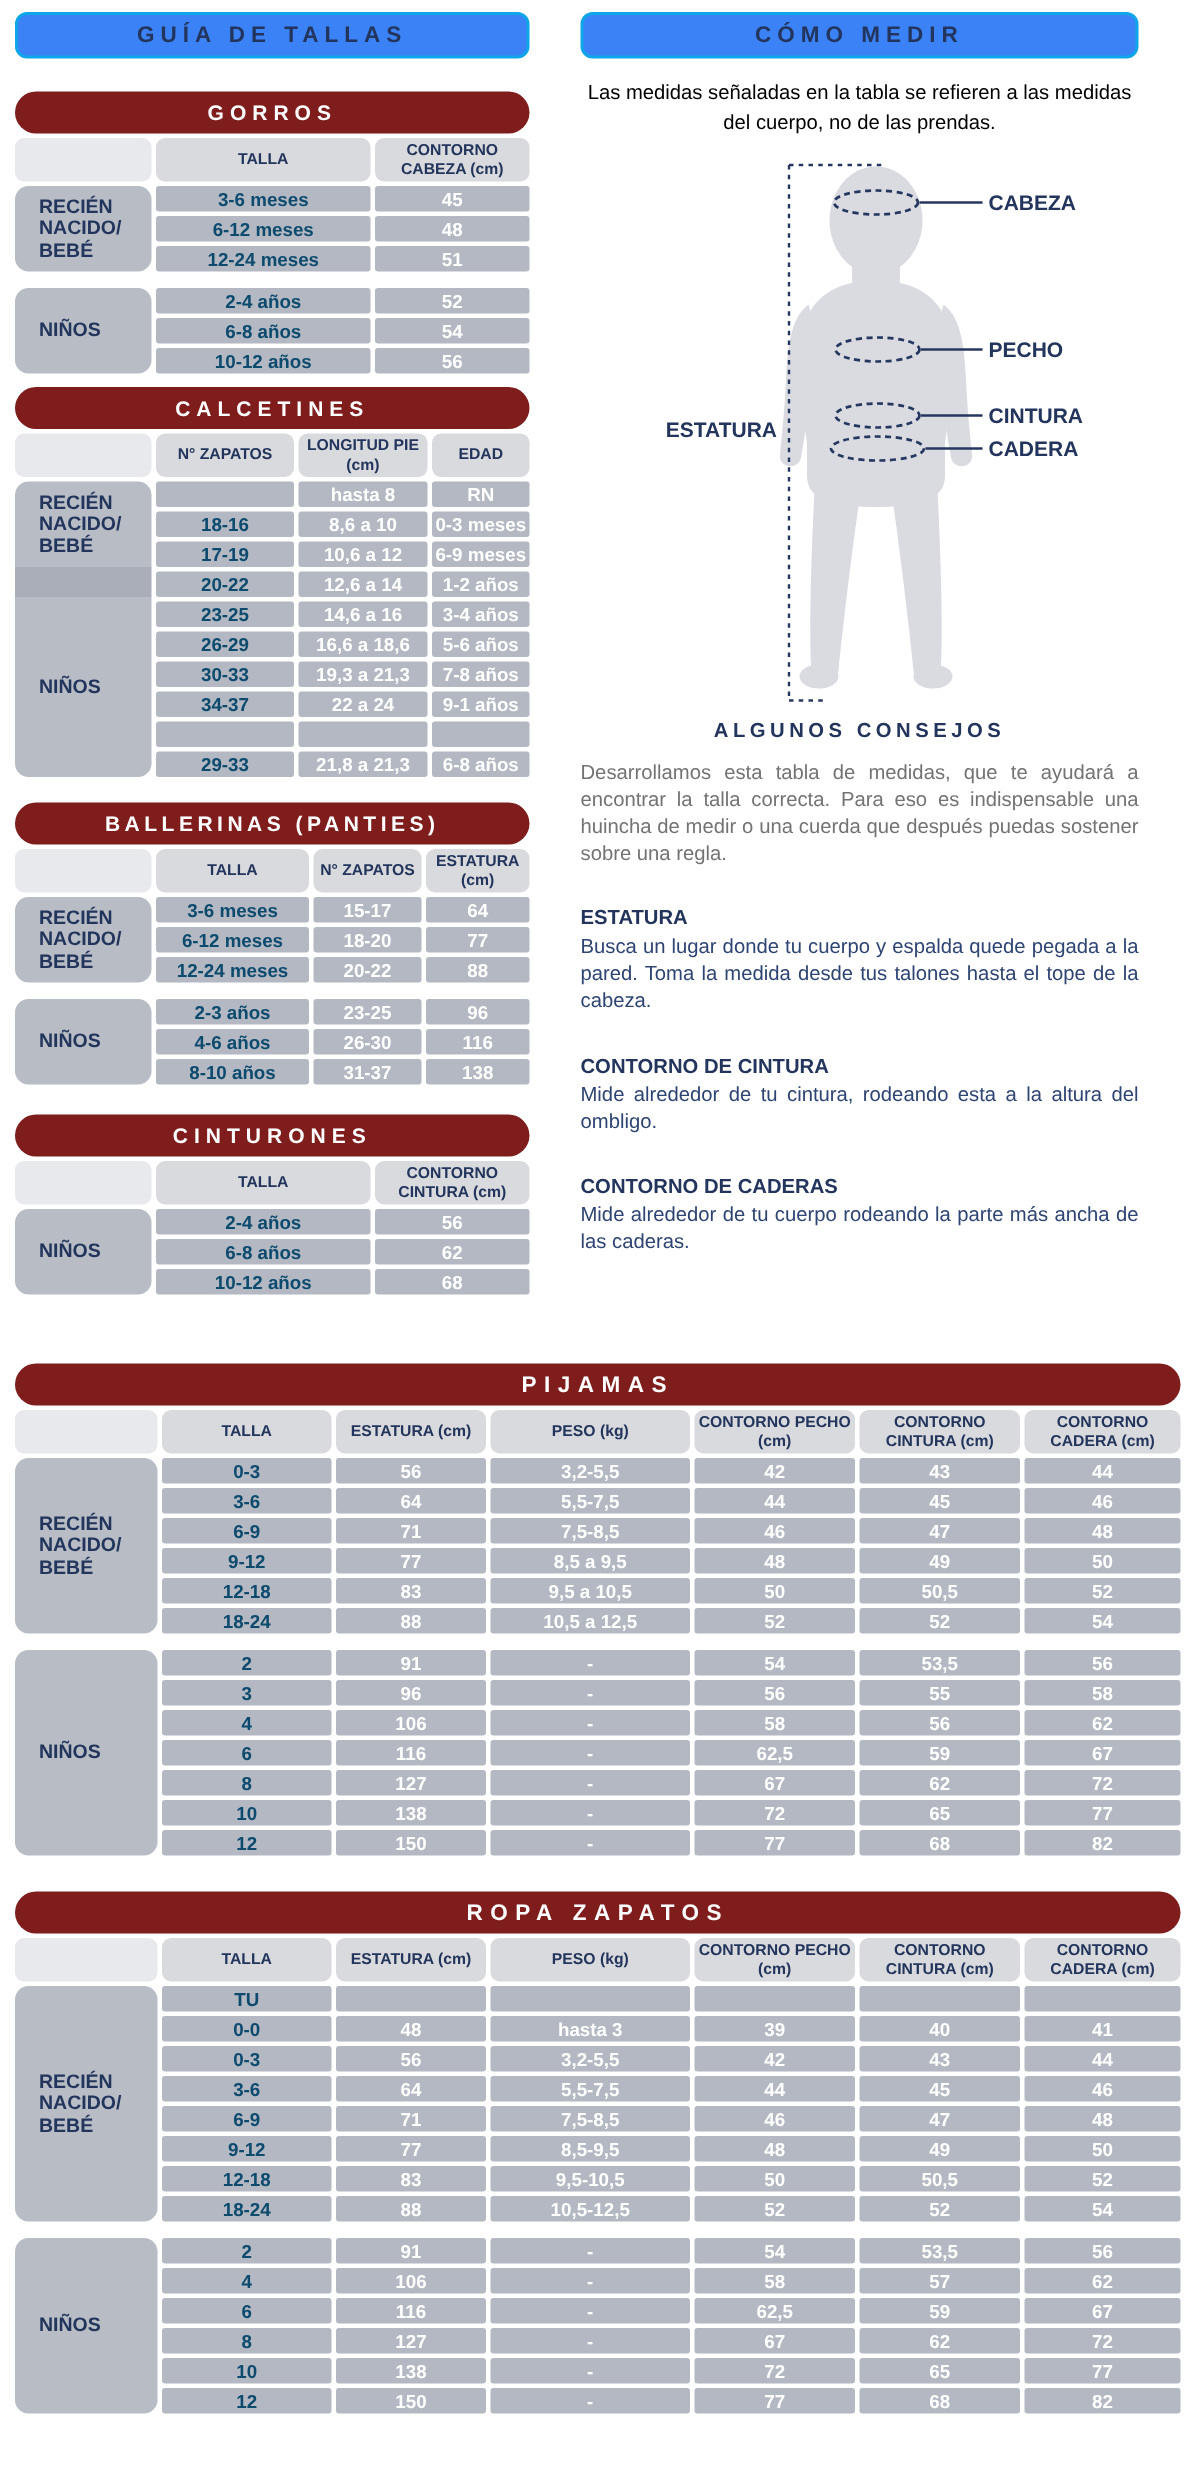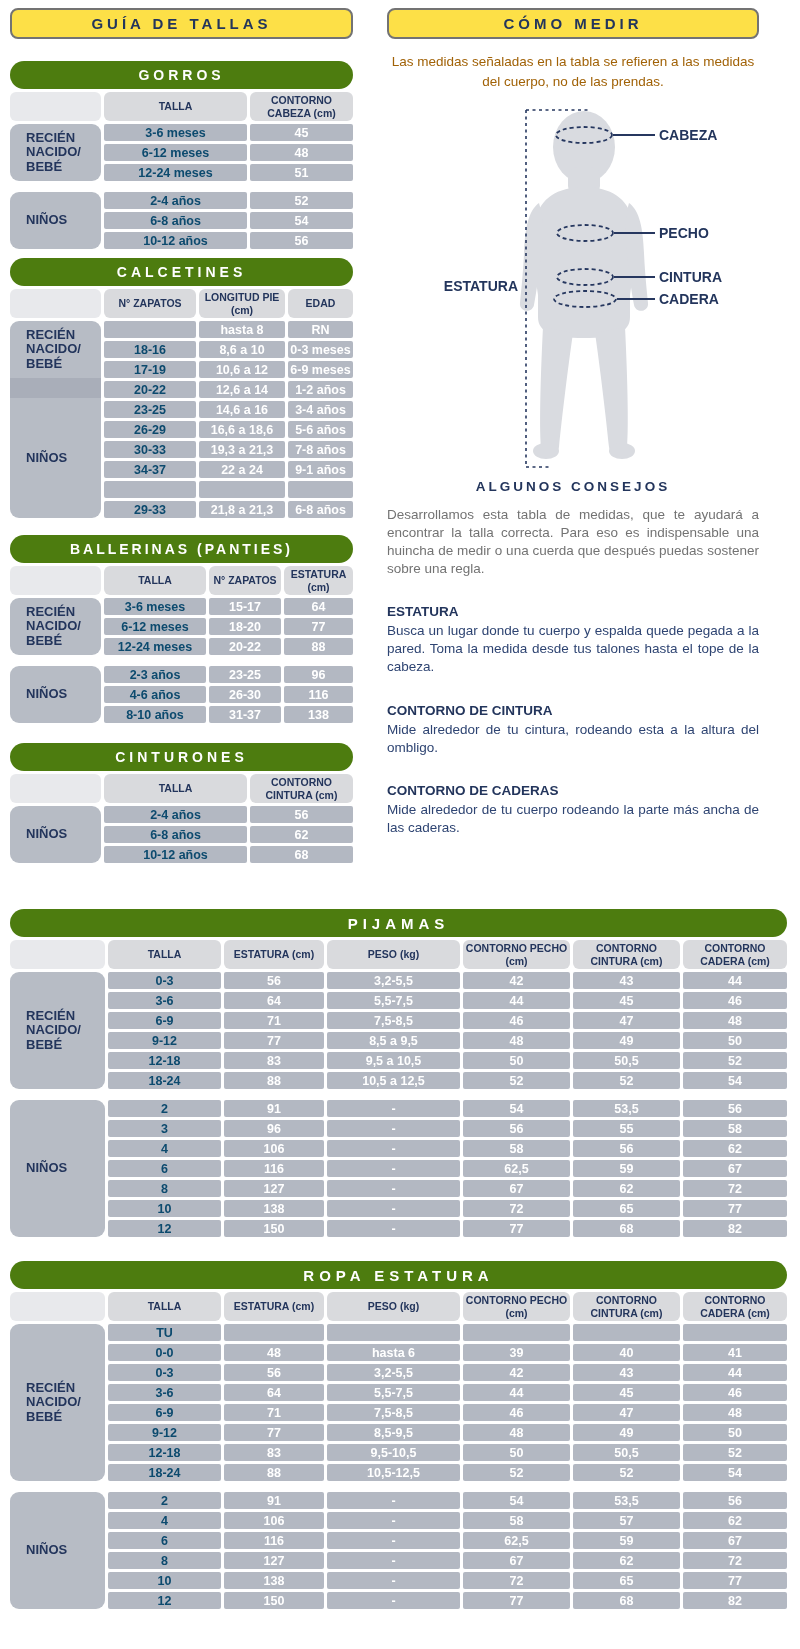--- a/index.html
+++ b/index.html
@@ -10,30 +10,30 @@
     color:#24365e;
   }
   .page { width:800px; min-height:1649px; padding:8px 13px 30px 10px; }
 
   
   .columns { display:flex; align-items:flex-start; }
   .left-col  { width:343px; flex:none; }
   .right-col { width:372px; flex:none; margin-left:34px; }
 
   .title-box {
-    height:31px; border:2px solid #737373; border-radius:8px;
+    height:31px; border:2px solid #0ea5e9; border-radius:8px;
     display:flex; align-items:center; justify-content:center;
     font-weight:bold; font-size:15px; letter-spacing:4px; color:#23355c;
-    background:#fde047;
+    background:#3b82f6;
   }
 
   
   .tbl { margin-top:22px; }
   .tbl-bar {
-    height:28px; background:#4d7c0f; border-radius:14px; color:#ffffff;
+    height:28px; background:#7f1d1d; border-radius:14px; color:#ffffff;
     display:flex; align-items:center; justify-content:center;
     font-weight:bold; font-size:14px; letter-spacing:4px; margin-bottom:3px;
   }
   .tbl-grid { display:grid; gap:3px; }
   .cell { display:flex; align-items:center; justify-content:center; text-align:center; }
   .corner  { background:#e8e9ec; border-radius:6px; height:29px; }
   .colhead {
     background:#d9dadd; border-radius:6px; height:29px; padding:0 2px;
     font-weight:bold; font-size:10.5px; line-height:1.15; color:#23355c;
   }
@@ -46,21 +46,21 @@
     justify-content:flex-start; padding-left:16px;
     font-weight:bold; font-size:13px; color:#23355c; line-height:1.12; text-align:left;
   }
   .spacer { height:5px; grid-column:1 / -1; }
   .j-top { border-radius:9px 9px 0 0; }
   .j-mid { border-radius:0; margin-top:-3px; height:calc(100% + 3px); }
   .j-bot { border-radius:0 0 9px 9px; margin-top:-3px; height:calc(100% + 3px); }
   .shade { background:#a9aeb9; }
 
   
-  .intro { margin-top:13px; text-align:center; font-size:13.5px; line-height:1.45; color:#a16207; }
+  .intro { margin-top:13px; text-align:center; font-size:13.5px; line-height:1.45; color:#000000; }
   .diagram { display:block; margin:4px auto 0; }
   .consejos-title { text-align:center; font-weight:bold; letter-spacing:3px;
                     font-size:13.5px; color:#23355c; margin-top:6px; }
   .consejos-text { margin-top:12px; text-align:justify; font-size:13.5px;
                    line-height:1.32; color:#737373; }
   .m-section { margin-top:27px; }
   .m-title { font-weight:bold; font-size:13.5px; color:#23355c; }
   .m-text  { text-align:justify; font-size:13.5px; line-height:1.32; color:#2e4472; margin-top:3px; }
 
   
@@ -345,39 +345,39 @@
         <div class="cell c-first">12</div>
         <div class="cell c-val">150</div>
         <div class="cell c-val">-</div>
         <div class="cell c-val">77</div>
         <div class="cell c-val">68</div>
         <div class="cell c-val">82</div>
       </div>
   </section>
 
   <section class="tbl wide" style="margin-top:24px;">
-    <div class="tbl-bar">ROPA ESTATURA</div>
+    <div class="tbl-bar">ROPA ZAPATOS</div>
     <div class="tbl-grid" style="grid-template-columns:95px 113px 100px 133px 107px 107px 1fr;">
         <div class="cell corner"></div>
         <div class="cell colhead">TALLA</div>
         <div class="cell colhead">ESTATURA (cm)</div>
         <div class="cell colhead">PESO (kg)</div>
         <div class="cell colhead">CONTORNO PECHO (cm)</div>
         <div class="cell colhead">CONTORNO CINTURA (cm)</div>
         <div class="cell colhead">CONTORNO CADERA (cm)</div>
         <div class="cell sidebar" style="grid-row: span 8;">RECIÉN NACIDO/ BEBÉ</div>
         <div class="cell c-first">TU</div>
         <div class="cell c-val"></div>
         <div class="cell c-val"></div>
         <div class="cell c-val"></div>
         <div class="cell c-val"></div>
         <div class="cell c-val"></div>
         <div class="cell c-first">0-0</div>
         <div class="cell c-val">48</div>
-        <div class="cell c-val">hasta 6</div>
+        <div class="cell c-val">hasta 3</div>
         <div class="cell c-val">39</div>
         <div class="cell c-val">40</div>
         <div class="cell c-val">41</div>
         <div class="cell c-first">0-3</div>
         <div class="cell c-val">56</div>
         <div class="cell c-val">3,2-5,5</div>
         <div class="cell c-val">42</div>
         <div class="cell c-val">43</div>
         <div class="cell c-val">44</div>
         <div class="cell c-first">3-6</div>

